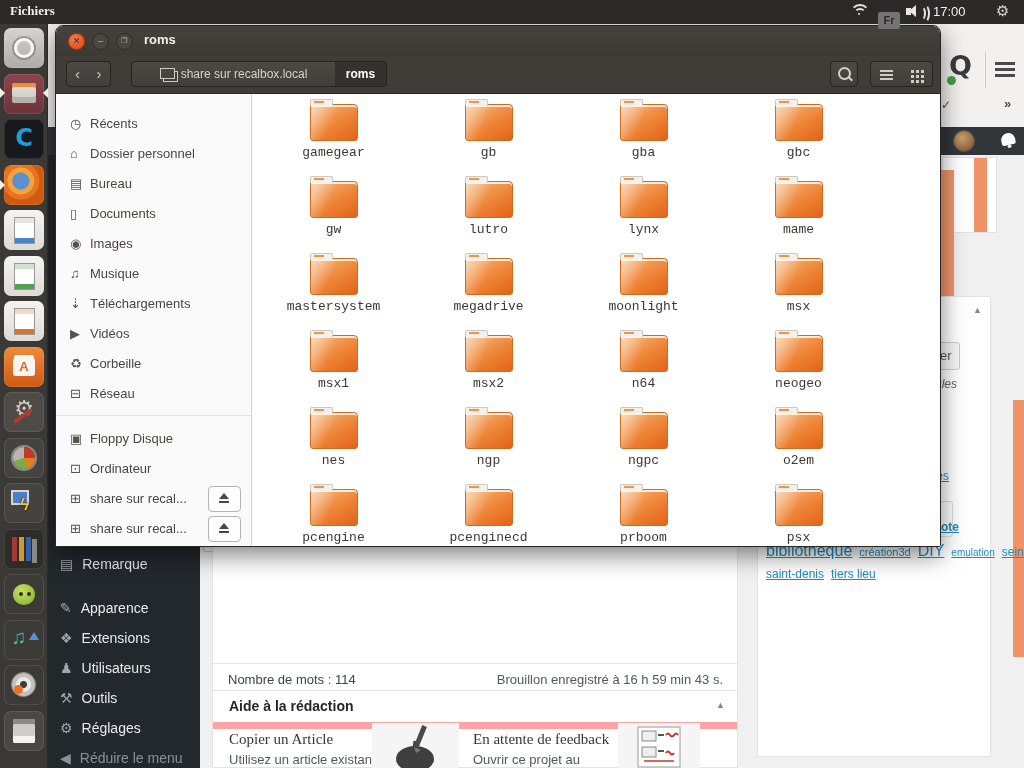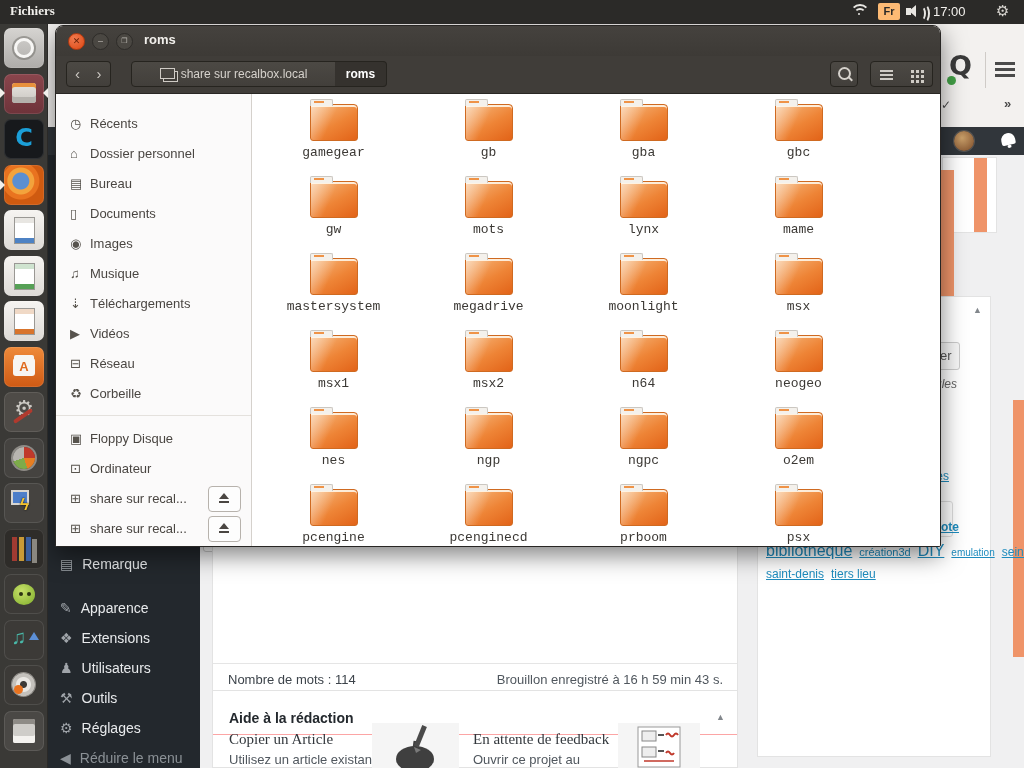--- a/index.html
+++ b/index.html
@@ -1,20 +1,20 @@
 <!DOCTYPE html>
 <html><head>
 <meta charset="utf-8">
 <style>
   html,body{margin:0;padding:0;width:1024px;height:768px;overflow:hidden;
     font-family:"Liberation Sans","DejaVu Sans",sans-serif;background:#2b2a28;}
   
   #top-panel{position:absolute;left:0;top:0;width:1024px;height:24px;background:#2b2a28;z-index:50;color:#fff;}
   #top-panel .appname{position:absolute;left:10px;top:3px;font-size:13px;font-weight:bold;color:#f2f0ec;font-family:Liberation Serif, serif;}
-  .kbd-badge{position:absolute;left:878px;top:3px;width:22px;height:17px;background:#fdba74;color:#2b2a28;
+  .kbd-badge{position:absolute;left:878px;top:12px;width:22px;height:17px;background:#737373;color:#2b2a28;
     border-radius:2px;font-size:11px;font-weight:bold;text-align:center;line-height:17px;}
   .clock{position:absolute;left:933px;top:4px;font-size:13px;color:#f2f0ec;}
   .gear{position:absolute;left:996px;top:2px;font-size:15px;color:#d9d6d1;}
   .wifi{position:absolute;left:850px;top:4px;width:20px;height:15px;}
   .wifi i{position:absolute;border:2px solid transparent;border-top-color:#e8e6e2;border-radius:50%;}
   .wifi .w1{left:0;top:0;width:16px;height:16px;}
   .wifi .w2{left:4px;top:4px;width:8px;height:8px;}
   .wifi .w3{left:8px;top:9px;width:2px;height:2px;background:#e8e6e2;border:none;border-radius:50%;}
   .speaker{position:absolute;left:906px;top:5px;width:20px;height:13px;}
   .speaker .box{position:absolute;left:0;top:3px;width:5px;height:7px;background:#e8e6e2;}
@@ -111,21 +111,21 @@
   #wp-menu-bg{position:absolute;left:0;top:131px;width:152px;height:613px;background:#23282d;}
   
   .wp-box{position:absolute;background:#fff;border:1px solid #e3e3e3;box-sizing:border-box;}
   #editor-box{left:164px;top:266px;width:526px;height:408px;}
   #editor-box .statusrow{position:absolute;left:0;bottom:0;width:100%;height:33px;border-top:1px solid #e5e5e5;}
   .wordcount{position:absolute;left:15px;top:8px;font-size:13px;color:#3c434a;}
   .draftsaved{position:absolute;right:14px;top:8px;font-size:13px;color:#50575e;}
   .btn-fragment{position:absolute;left:155px;top:509px;width:38px;height:17px;background:#f7f7f7;
     border:1px solid #c6c6c6;border-radius:3px;font-size:12px;color:#50575e;padding-left:5px;line-height:15px;z-index:0;}
   #help-panel{left:164px;top:666px;width:526px;height:78px;}
-  #help-panel .hp-head{position:absolute;left:0;top:12px;width:100%;height:31px;border-bottom:1px solid #fca5a5;}
+  #help-panel .hp-head{position:absolute;left:0;top:0;width:100%;height:31px;border-bottom:7px solid #fca5a5;}
   .hp-title{position:absolute;left:16px;top:7px;font-size:14px;font-weight:bold;color:#23282d;}
   .hp-collapse{position:absolute;right:12px;top:9px;font-size:9px;color:#82878c;}
   .hp-card-title{font-family:"Liberation Serif","DejaVu Serif",serif;font-size:15px;color:#32373c;}
   .hp-card-sub{font-size:13px;color:#50575e;margin-top:4px;}
   .hp-imgcell{position:absolute;top:32px;height:46px;background:#f5f5f5;}
   #panel-publish{left:894px;top:133px;width:55px;height:76px;}
   #panel-publish .salmon-inner{position:absolute;left:31px;top:0;width:13px;height:74px;background:#ef9469;}
   .salmon-a{position:absolute;left:892px;top:146px;width:14px;height:224px;background:#ef9469;z-index:0;}
   .salmon-right{position:absolute;left:965px;top:376px;width:11px;height:257px;background:#ef9469;}
   #panel-tags{left:709px;top:272px;width:234px;height:461px;}
@@ -396,26 +396,26 @@
           </div>
           <div class="srow">
             <span class="si i-download-icon"></span>
             <span class="slabel">Téléchargements</span>
           </div>
           <div class="srow">
             <span class="si i-video-icon"></span>
             <span class="slabel">Vidéos</span>
           </div>
           <div class="srow">
+            <span class="si i-trash-icon"></span>
+            <span class="slabel">Corbeille</span>
+          </div>
+          <div class="srow">
             <span class="si i-network-icon"></span>
             <span class="slabel">Réseau</span>
-          </div>
-          <div class="srow">
-            <span class="si i-trash-icon"></span>
-            <span class="slabel">Corbeille</span>
           </div>
         </div>
       <div class="s-sep"></div>
       <div>
 
       <div class="srow">
             <span class="si i-floppy-icon"></span>
             <span class="slabel">Floppy Disque</span>
             <span class="eject-slot"></span>
           </div>
@@ -458,21 +458,21 @@
         <div class="ftile">
           <span class="fico"></span>
           <span class="flabel">gbc</span>
         </div>
         <div class="ftile">
           <span class="fico"></span>
           <span class="flabel">gw</span>
         </div>
         <div class="ftile">
           <span class="fico"></span>
-          <span class="flabel">mots</span>
+          <span class="flabel">lutro</span>
         </div>
         <div class="ftile">
           <span class="fico"></span>
           <span class="flabel">lynx</span>
         </div>
         <div class="ftile">
           <span class="fico"></span>
           <span class="flabel">mame</span>
         </div>
         <div class="ftile">

